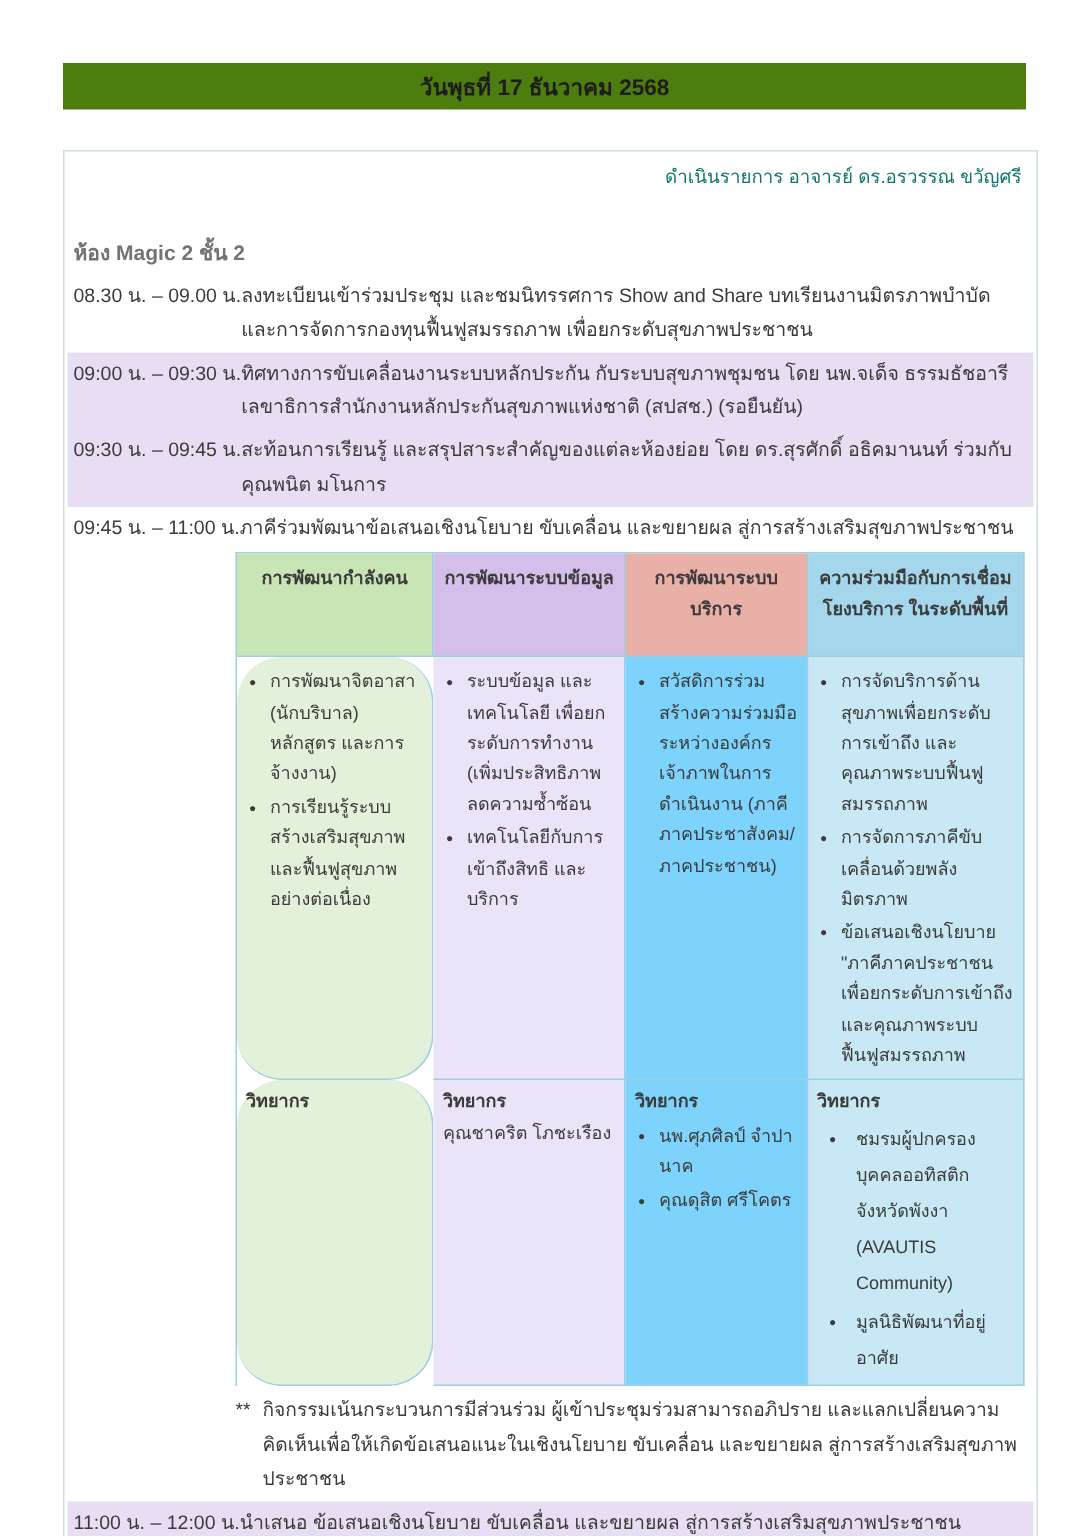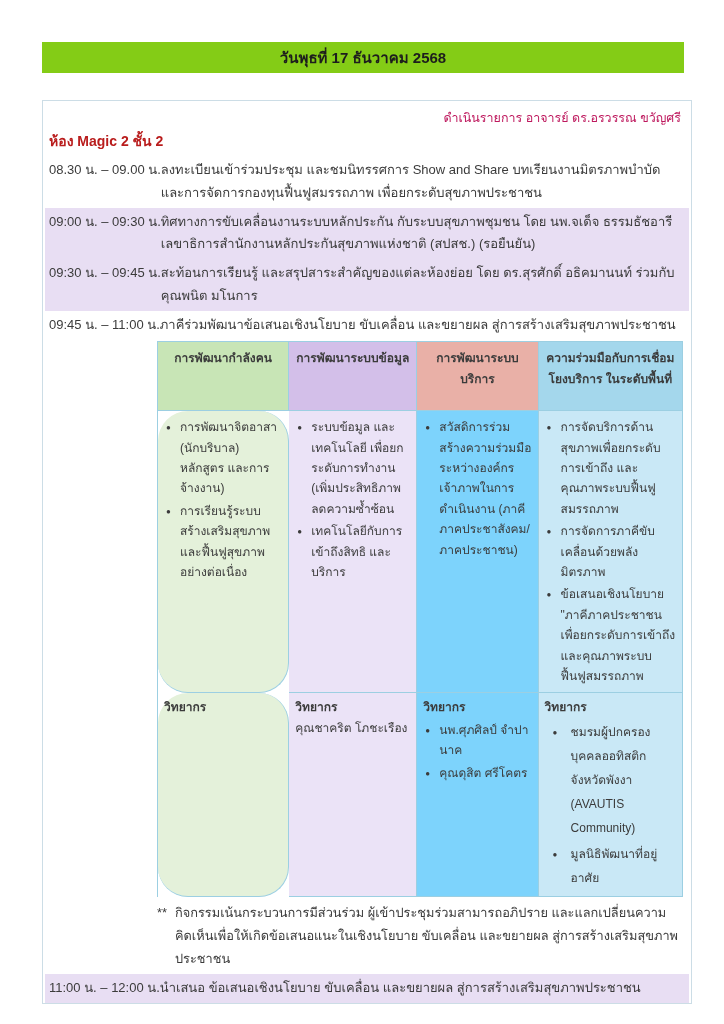--- a/index.html
+++ b/index.html
@@ -12,48 +12,49 @@
     min-height: 1024px;
     font-family: "Liberation Sans", "DejaVu Sans", sans-serif;
     color: #3b3b3b;
     position: relative;
   }
   .b { font-weight: normal; }
 
   
   .title-bar {
     margin: 42px 40px 0 42px;
-    background: #84cc16;
+    background: #4d7c0f;
     height: 31px;
     display: flex;
     align-items: center;
     justify-content: center;
     font-weight: bold;
     font-size: 15px;
     color: #1d1d1d;
   }
 
   
   .agenda-box {
     margin: 27px 32px 0 42px;
     border: 1px solid #ccdde6;
     padding: 5px 2px 0 2px;
     background: #ffffff;
   }
   .moderator {
     text-align: right;
     font-size: 12.5px;
     padding: 2px 8px 0 0;
-    color: #be185d;
+    color: #0f766e;
   }
   .room {
     font-weight: bold;
-    color: #b91c1c;
+    color: #737373;
     font-size: 14px;
     padding: 2px 0 4px 4px;
+    margin-top: 27px;
   }
 
   
   .row {
     display: flex;
     align-items: flex-start;
     padding: 3px 4px 3px 4px;
     font-size: 13px;
     line-height: 1.75;
   }

